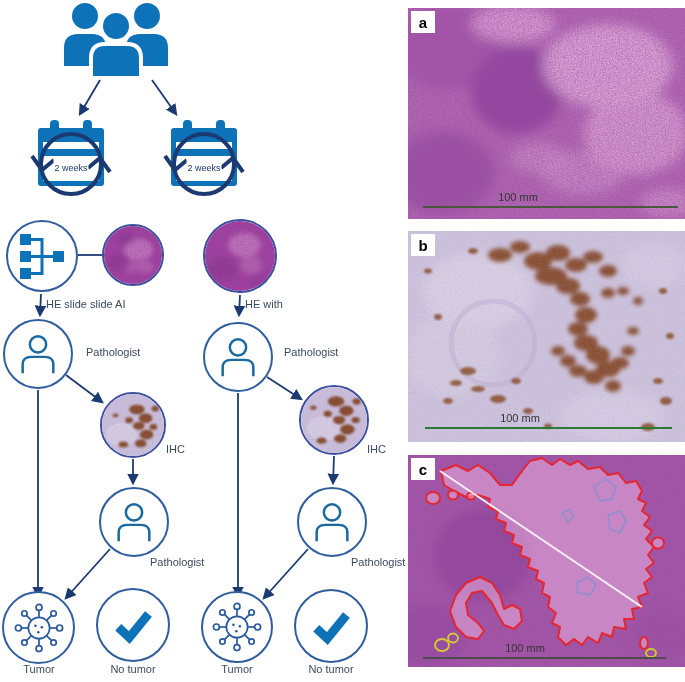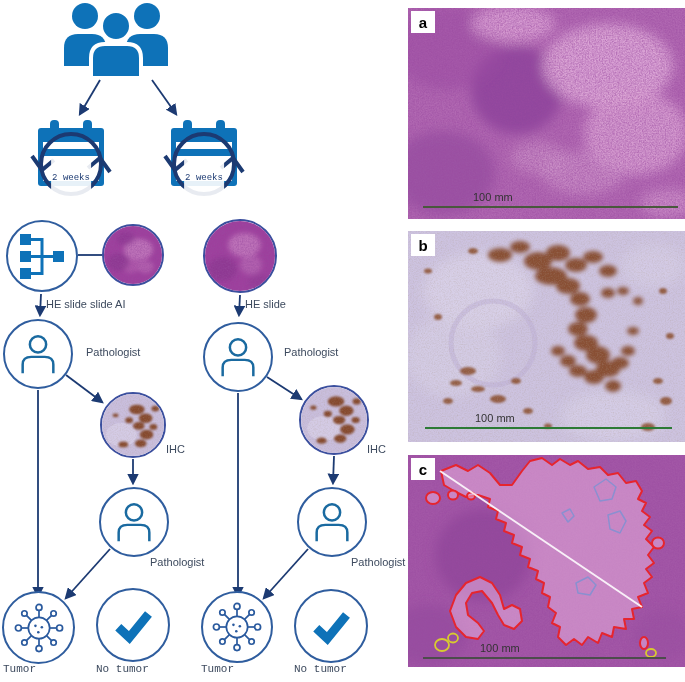--- a/index.html
+++ b/index.html
@@ -4,30 +4,30 @@
 <style>
   * { margin:0; padding:0; box-sizing:border-box; }
   body { background:#fff; font-family:"Liberation Sans", sans-serif; }
   #stage { position:relative; width:685px; height:682px; background:#fff; overflow:hidden; }
   .abs { position:absolute; }
   .node { position:absolute; border:2.5px solid #2f5d9e; border-radius:50%; background:#fff;
           display:flex; align-items:center; justify-content:center; }
   .thumb { position:absolute; border:2px solid #3b4f9e; border-radius:50%; overflow:hidden; }
   .thumb svg { display:block; width:100%; height:100%; }
   .lbl { position:absolute; font-size:11px; color:#3d4a5e; white-space:nowrap; }
-  .lbl-c { text-align:left;font-family:Liberation Mono, monospace; }
+  .lbl-c { text-align:center; }
   .panel { position:absolute; left:408px; width:277px; overflow:hidden; }
   .panel svg.tissue { position:absolute; left:0; top:0; width:100%; height:100%; }
   .plabel { position:absolute; top:3px; left:3px; width:24px; height:22px; background:#fff;
             color:#000; font-weight:bold; font-size:15px; display:flex; align-items:center;
             justify-content:center; z-index:5; }
   .sbar { position:absolute; z-index:4; }
-  .stext { position:absolute; z-index:4; font-size:11px; color:#333; width:90px; }
+  .stext { position:absolute; z-index:4; font-size:11px; color:#333; text-align:center; width:90px; }
   .weeks { position:absolute; left:50%; transform:translateX(-50%); top:37px; font-size:9px;
-           color:#1c3a72; background:rgba(255,255,255,0.9); padding:16px 1px; z-index:3; white-space:nowrap;font-family:Liberation Mono, monospace; }
+           color:#1c3a72; background:rgba(255,255,255,0.9); padding:6px 1px; z-index:3; white-space:nowrap; }
 </style>
 </head>
 <body>
 
 <div id="stage">
 
   <svg width="0" height="0" style="position:absolute" aria-hidden="true">
     <defs>
       <filter id="speckPurple" x="0" y="0" width="100%" height="100%">
         <feTurbulence type="fractalNoise" baseFrequency="0.7" numOctaves="3" seed="11"></feTurbulence>
@@ -305,21 +305,21 @@
       <path d="M18,41 L33,55 L59,23" stroke="#0e72b8" stroke-width="12" fill="none"></path>
     </svg>
   </div>
 
   <div class="lbl" style="left:46px;top:298px">HE slide slide AI</div>
   <div class="lbl" style="left:86px;top:346px">Pathologist</div>
   <div class="lbl" style="left:166px;top:443px">IHC</div>
   <div class="lbl" style="left:150px;top:556px">Pathologist</div>
   <div class="lbl lbl-c" style="left:3px;top:663px;width:72px">Tumor</div>
   <div class="lbl lbl-c" style="left:96px;top:663px;width:74px">No tumor</div>
-  <div class="lbl" style="left:245px;top:298px">HE slide</div>
+  <div class="lbl" style="left:245px;top:298px">HE with</div>
   <div class="lbl" style="left:284px;top:346px">Pathologist</div>
   <div class="lbl" style="left:367px;top:443px">IHC</div>
   <div class="lbl" style="left:351px;top:556px">Pathologist</div>
   <div class="lbl lbl-c" style="left:201px;top:663px;width:72px">Tumor</div>
   <div class="lbl lbl-c" style="left:294px;top:663px;width:74px">No tumor</div>
 
   <div class="panel" style="top:8px;height:211px">
     <svg class="tissue" viewBox="0 0 277 211" preserveAspectRatio="none">
       <rect width="277" height="211" fill="#b168b2"></rect>
       <g filter="url(#blur6)">

